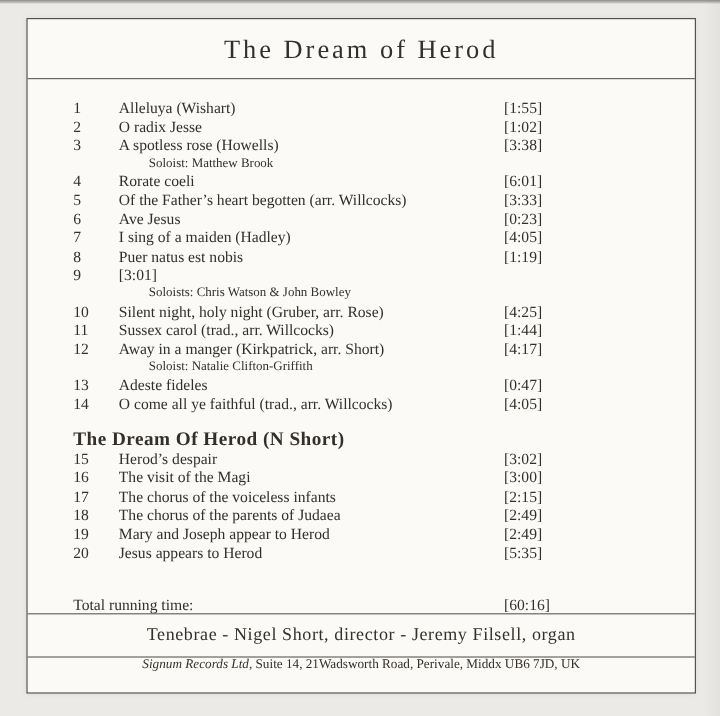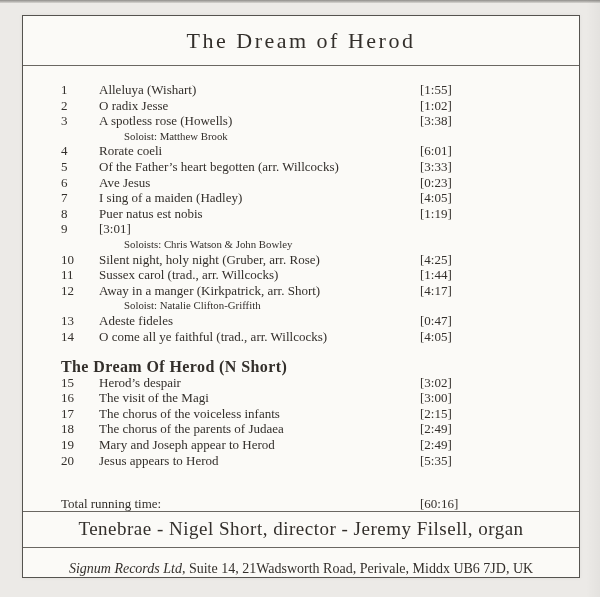--- a/index.html
+++ b/index.html
@@ -60,27 +60,27 @@
   }
   .total-row{
     margin-top:28px;
     display:grid;grid-template-columns:359px auto;
     line-height:15.6px;white-space:nowrap;
   }
   .credits-band{
     flex:0 0 auto;height:34.5px;
     border-top:1.4px solid var(--rule);
     display:flex;align-items:center;justify-content:center;
-    font-size:19px;letter-spacing:0.5px;white-space:nowrap;
+    font-size:15px;letter-spacing:0.5px;white-space:nowrap;
   }
   .signum-band{
     flex:0 0 auto;height:29.5px;
     border-top:1.4px solid var(--rule);
-    display:flex;align-items:flex-end;justify-content:center;
-    font-size:14px;white-space:nowrap;
+    display:flex;align-items:flex-start;justify-content:center;
+    font-size:11px;white-space:nowrap;
   }
   .signum-band .pub-name{font-style:italic;}
 </style>
 </head>
 <body>
 
 <div class="scan-edge-top"></div>
 <div class="scan-shade-right"></div>
 
 <div class="sheet">

